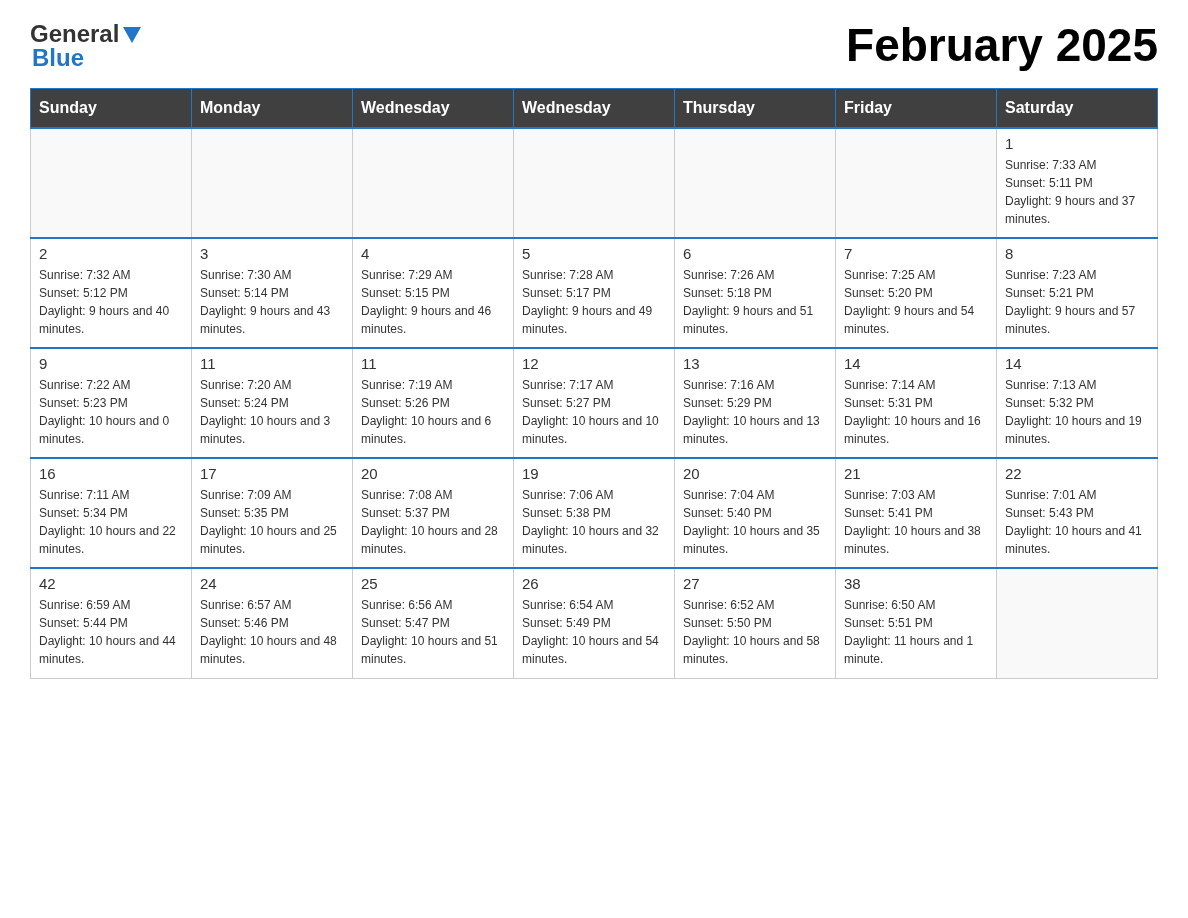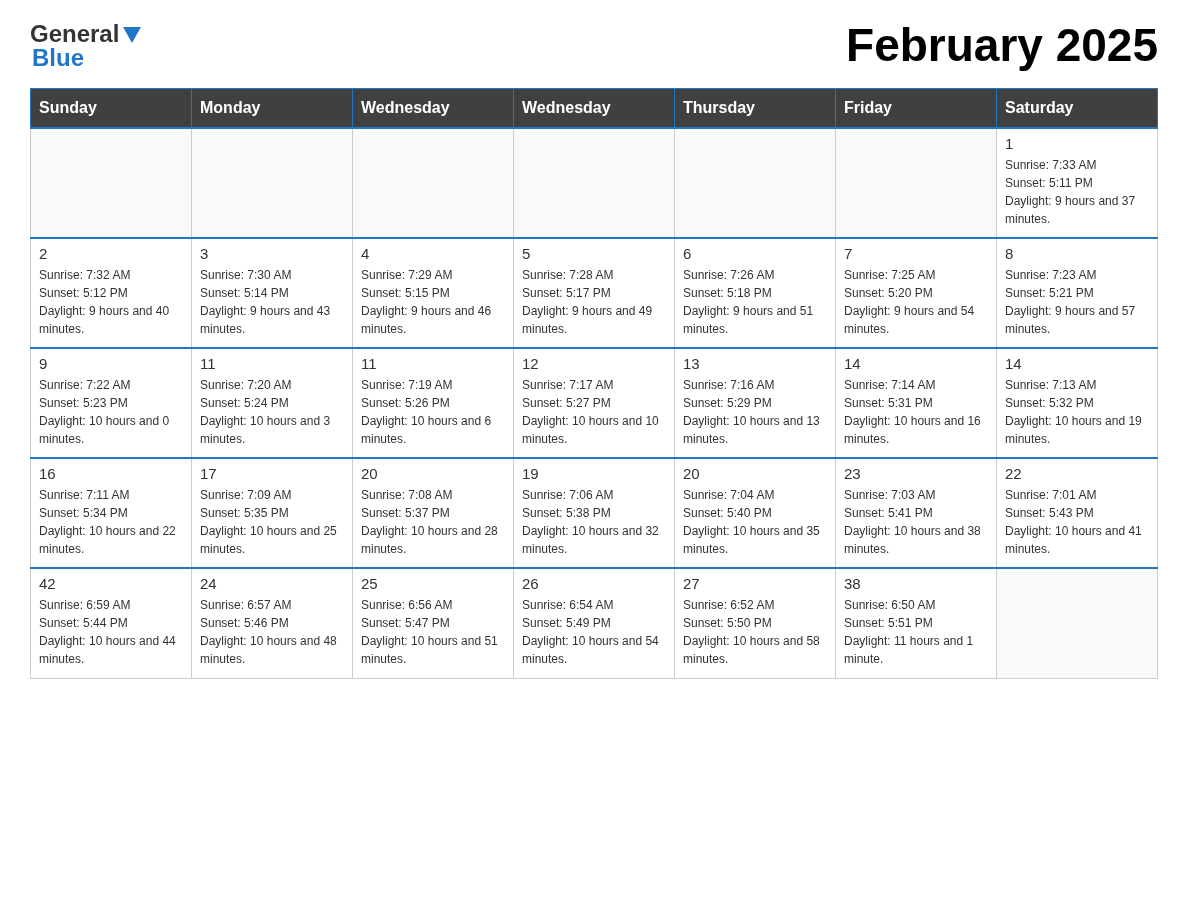--- a/index.html
+++ b/index.html
@@ -200,21 +200,21 @@
         </td>
         <td>
           <span class="day-num">19</span>
           <div class="day-info">Sunrise: 7:06 AM<br>Sunset: 5:38 PM<br>Daylight: 10 hours and 32 minutes.</div>
         </td>
         <td>
           <span class="day-num">20</span>
           <div class="day-info">Sunrise: 7:04 AM<br>Sunset: 5:40 PM<br>Daylight: 10 hours and 35 minutes.</div>
         </td>
         <td>
-          <span class="day-num">23</span>
+          <span class="day-num">21</span>
           <div class="day-info">Sunrise: 7:03 AM<br>Sunset: 5:41 PM<br>Daylight: 10 hours and 38 minutes.</div>
         </td>
         <td>
           <span class="day-num">22</span>
           <div class="day-info">Sunrise: 7:01 AM<br>Sunset: 5:43 PM<br>Daylight: 10 hours and 41 minutes.</div>
         </td>
       </tr>
       <tr class="week-row">
         <td>
           <span class="day-num">42</span>

